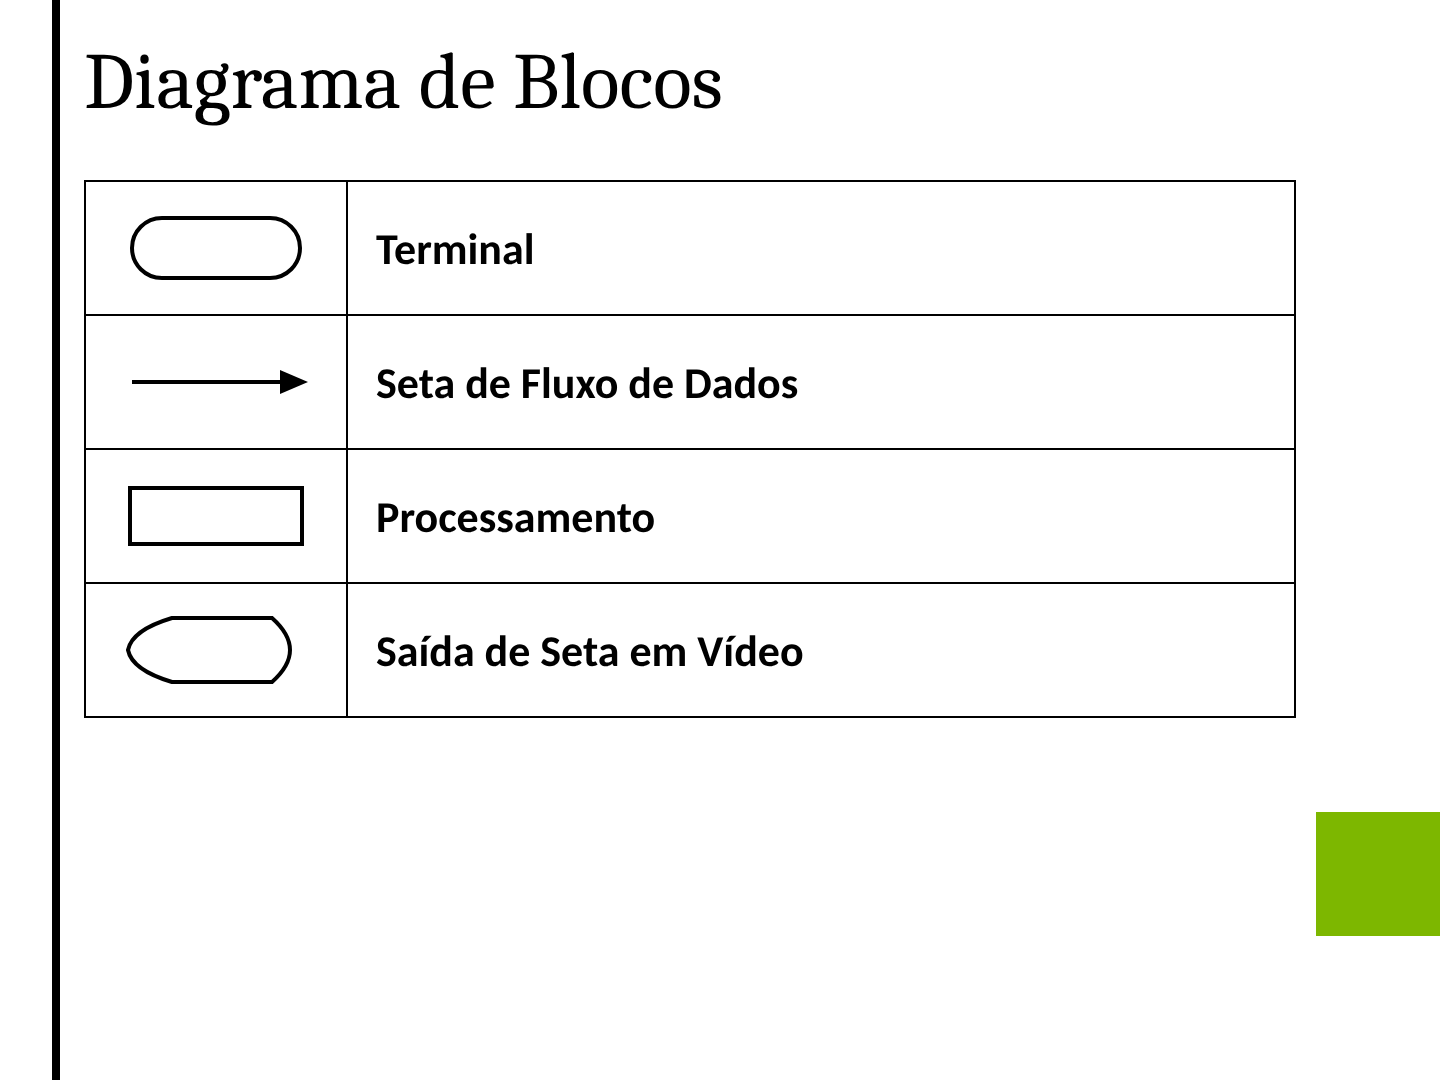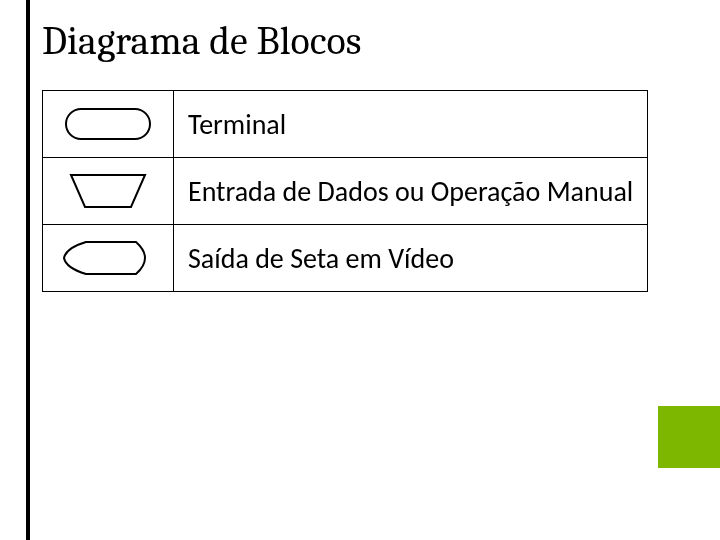--- a/index.html
+++ b/index.html
@@ -48,22 +48,22 @@
     vertical-align: middle;
     padding: 0;
   }
   .table td.symcell {
     width: 130px;
     text-align: center;
   }
   .table td.labelcell {
     padding-left: 14px;
     font-family: Calibri, Arial, sans-serif;
-    font-size: 28px;
-    font-weight: 400;
+    font-size: 22px;
+    font-weight: 700;
     color: #000;
     margin-top: 41px;
   }
   .sym svg {
     display: block;
     margin: 0 auto;
   }
   .bottom-green {
     position: absolute;
     right: 0;
@@ -87,32 +87,43 @@
         <td class="symcell">
           <span class="sym">
             <svg width="90" height="40" viewBox="0 0 90 40">
               <rect x="3" y="5" rx="15" ry="15" width="84" height="30" fill="#fff" stroke="#000" stroke-width="2"></rect>
             </svg>
           </span>
         </td>
         <td class="labelcell">Terminal</td>
       </tr>
 
-
+      <tr>
+        <td class="symcell">
+          <span class="sym">
+            <svg width="100" height="24" viewBox="0 0 100 24">
+              <line x1="8" y1="12" x2="82" y2="12" stroke="#000" stroke-width="2"></line>
+              <polygon points="82,6 96,12 82,18" fill="#000"></polygon>
+            </svg>
+          </span>
+        </td>
+        <td class="labelcell">Seta de Fluxo de Dados</td>
+      </tr>
 
       <tr>
         <td class="symcell">
           <span class="sym">
-            <svg width="94" height="44" viewBox="0 0 94 44">
-              <polygon points="10,6 84,6 70,38 24,38" fill="#fff" stroke="#000" stroke-width="2"></polygon>
+            <svg width="94" height="40" viewBox="0 0 94 40">
+              <rect x="4" y="6" width="86" height="28" fill="#fff" stroke="#000" stroke-width="2"></rect>
             </svg>
           </span>
         </td>
-        <td class="labelcell">Entrada de Dados ou Operação Manual</td>
+        <td class="labelcell">Processamento</td>
       </tr>
+
 
 
       <tr>
         <td class="symcell">
           <span class="sym">
             <svg width="100" height="44" viewBox="0 0 100 44">
               <path d="M 28 6
                        L 78 6
                        Q 96 22 78 38
                        L 28 38

